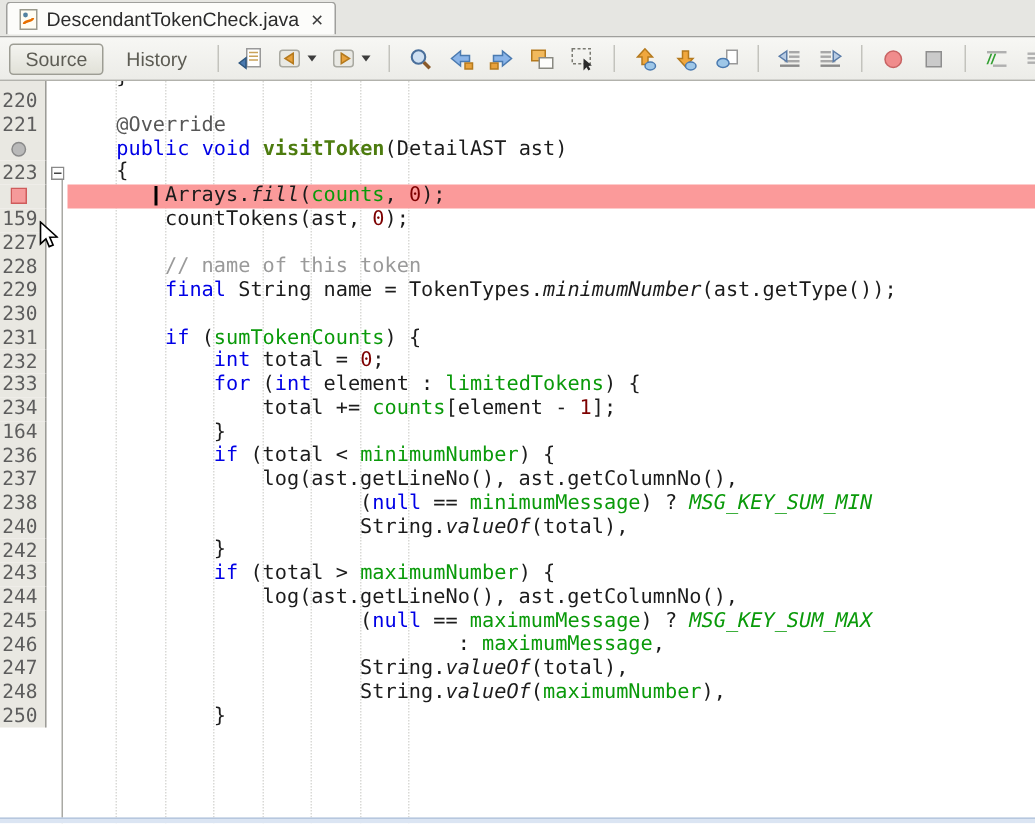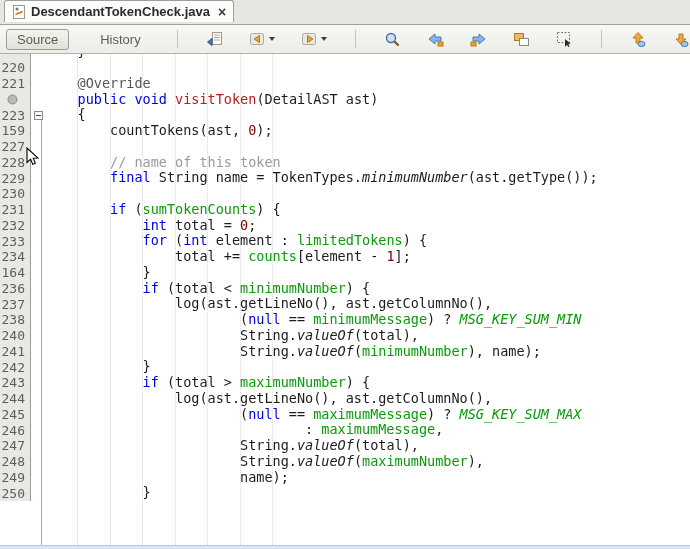--- a/index.html
+++ b/index.html
@@ -2,32 +2,32 @@
 <html><head>
 <meta charset="utf-8">
 <style>
   html,body{margin:0;padding:0;}
   body{width:690px;height:549px;overflow:hidden;background:#fff;
        font-family:"Liberation Sans",sans-serif;position:relative;}
 
   
   .tabbar{position:absolute;left:0;top:0;width:690px;height:25px;
           background:#e6e6e2;border-bottom:1px solid #9f9f9c;
-          display:flex;align-items:flex-start;box-sizing:border-box;font-weight:bold;}
+          display:flex;align-items:center;box-sizing:border-box;}
   .tab{margin-left:4px;height:22px;background:#fcfcfa;
        border:1px solid #9f9f9c;border-bottom:none;border-radius:3px 3px 0 0;
        display:flex;align-items:center;gap:5px;padding:0 7px;box-sizing:border-box;}
   .tab-title{font-size:13px;color:#2b2b2b;white-space:nowrap;}
   .tab-close{font-size:14px;color:#3c3c3c;margin-left:3px;cursor:default;line-height:1;}
 
   
   .toolbar{position:absolute;left:0;top:25px;width:690px;height:29px;
            background:linear-gradient(#f7f7f4,#ececE8);
            border-bottom:1px solid #b2b2ac;box-sizing:border-box;
-           display:flex;align-items:center;padding-left:6px;gap:20px;}
+           display:flex;align-items:center;padding-left:6px;gap:4px;}
   .tb-btn{font-family:"Liberation Sans",sans-serif;font-size:13px;color:#5d5c54;
           background:transparent;border:1px solid transparent;border-radius:3px;
           padding:2px 10px;margin:0;}
   .tb-btn.active{background:linear-gradient(#f4f4f0,#e1e1d8);border:1px solid #9d9d94;}
   .tb-sep{width:1px;height:18px;background:#c3c3bd;margin:0 5px;flex:none;}
   .tb-icon{border:none;background:transparent;padding:1px;margin:0 2px;
            display:flex;align-items:center;flex:none;}
   .icon{display:inline-flex;line-height:0;}
   .dd-caret{width:0;height:0;border-left:3.5px solid transparent;
             border-right:3.5px solid transparent;border-top:4px solid #3c3c3c;
@@ -49,21 +49,21 @@
                font-size:13px;color:#5d5d5d;}
   .gutter-cell.has-glyph{justify-content:flex-start;padding-left:7px;}
   .fold-cell{width:14px;flex:none;display:flex;align-items:center;justify-content:center;}
   .code-text{flex:1;font-family:"DejaVu Sans Mono","Liberation Mono",monospace;
              font-size:13.5px;line-height:15.75px;white-space:pre;position:relative;}
   .code-row.highlighted .code-text{background:#fb9a9a;}
   .caret{position:absolute;left:58px;top:1px;width:2px;height:13px;background:#000;}
   .t-d{color:#1c1c1c}.t-k{color:#0000e6}.t-c{color:#9a9a9a}
   .t-f{color:#0a9a0a}.t-sf{color:#0a9a0a;font-style:italic}
   .t-sm{color:#1c1c1c;font-style:italic}.t-n{color:#7d0000}
-  .t-b{color:#b91c1c;font-weight:normal}.t-a{color:#565656}
+  .t-b{color:#4d7c0f;font-weight:bold}.t-a{color:#565656}
 
   .bottom-strip{position:absolute;left:0;bottom:0;width:690px;height:4px;
                 background:#dbe5f3;border-top:1px solid #b7c7de;box-sizing:border-box;}
   .mouse-cursor{position:absolute;left:26px;top:147px;z-index:20;pointer-events:none;}
 </style>
 </head>
 <body>
 
 <div class="tabbar">
   <div class="tab">
@@ -281,20 +281,31 @@
         <div class="fold-cell">
           <span class="icon">
             <svg width="9" height="9" viewBox="0 0 9 9">
               <rect x="0.5" y="0.5" width="8" height="8" fill="#fdfdfd" stroke="#8a8a8a"></rect>
               <line x1="2" y1="4.5" x2="7" y2="4.5" stroke="#444"></line>
             </svg>
           </span>
         </div>
         <div class="code-text"><span class="t-d">    {</span></div>
       </div>
+      <div class="code-row highlighted">
+        <div class="gutter-cell has-glyph">
+          <span class="icon">
+            <svg width="11" height="11" viewBox="0 0 11 11">
+              <rect x="0.5" y="0.5" width="10" height="10" fill="#f59a9a" stroke="#cf5c5c"></rect>
+            </svg>
+          </span>
+        </div>
+        <div class="fold-cell"></div>
+        <div class="code-text"><span class="t-d">        Arrays.</span><span class="t-sm">fill</span><span class="t-d">(</span><span class="t-f">counts</span><span class="t-d">, </span><span class="t-n">0</span><span class="t-d">);</span><span class="caret"></span></div>
+      </div>
       <div class="code-row">
         <div class="gutter-cell">159</div>
         <div class="fold-cell"></div>
         <div class="code-text"><span class="t-d">        countTokens(ast, </span><span class="t-n">0</span><span class="t-d">);</span></div>
       </div>
       <div class="code-row">
         <div class="gutter-cell">227</div>
         <div class="fold-cell"></div>
         <div class="code-text"></div>
       </div>
@@ -352,25 +363,20 @@
         <div class="gutter-cell">238</div>
         <div class="fold-cell"></div>
         <div class="code-text"><span class="t-d">                        (</span><span class="t-k">null</span><span class="t-d"> == </span><span class="t-f">minimumMessage</span><span class="t-d">) ? </span><span class="t-sf">MSG_KEY_SUM_MIN</span></div>
       </div>
       <div class="code-row">
         <div class="gutter-cell">240</div>
         <div class="fold-cell"></div>
         <div class="code-text"><span class="t-d">                        String.</span><span class="t-sm">valueOf</span><span class="t-d">(total),</span></div>
       </div>
       <div class="code-row">
-        <div class="gutter-cell">241</div>
-        <div class="fold-cell"></div>
-        <div class="code-text"><span class="t-d">                        String.</span><span class="t-sm">valueOf</span><span class="t-d">(</span><span class="t-f">minimumNumber</span><span class="t-d">), name);</span></div>
-      </div>
-      <div class="code-row">
         <div class="gutter-cell">242</div>
         <div class="fold-cell"></div>
         <div class="code-text"><span class="t-d">            }</span></div>
       </div>
       <div class="code-row">
         <div class="gutter-cell">243</div>
         <div class="fold-cell"></div>
         <div class="code-text"><span class="t-d">            </span><span class="t-k">if</span><span class="t-d"> (total &gt; </span><span class="t-f">maximumNumber</span><span class="t-d">) {</span></div>
       </div>
       <div class="code-row">
@@ -390,25 +396,20 @@
       </div>
       <div class="code-row">
         <div class="gutter-cell">247</div>
         <div class="fold-cell"></div>
         <div class="code-text"><span class="t-d">                        String.</span><span class="t-sm">valueOf</span><span class="t-d">(total),</span></div>
       </div>
       <div class="code-row">
         <div class="gutter-cell">248</div>
         <div class="fold-cell"></div>
         <div class="code-text"><span class="t-d">                        String.</span><span class="t-sm">valueOf</span><span class="t-d">(</span><span class="t-f">maximumNumber</span><span class="t-d">),</span></div>
-      </div>
-      <div class="code-row">
-        <div class="gutter-cell">249</div>
-        <div class="fold-cell"></div>
-        <div class="code-text"><span class="t-d">                        name);</span></div>
       </div>
       <div class="code-row">
         <div class="gutter-cell">250</div>
         <div class="fold-cell"></div>
         <div class="code-text"><span class="t-d">            }</span></div>
       </div>
     </div>
   <div class="bottom-strip"></div>
 </div>
 

